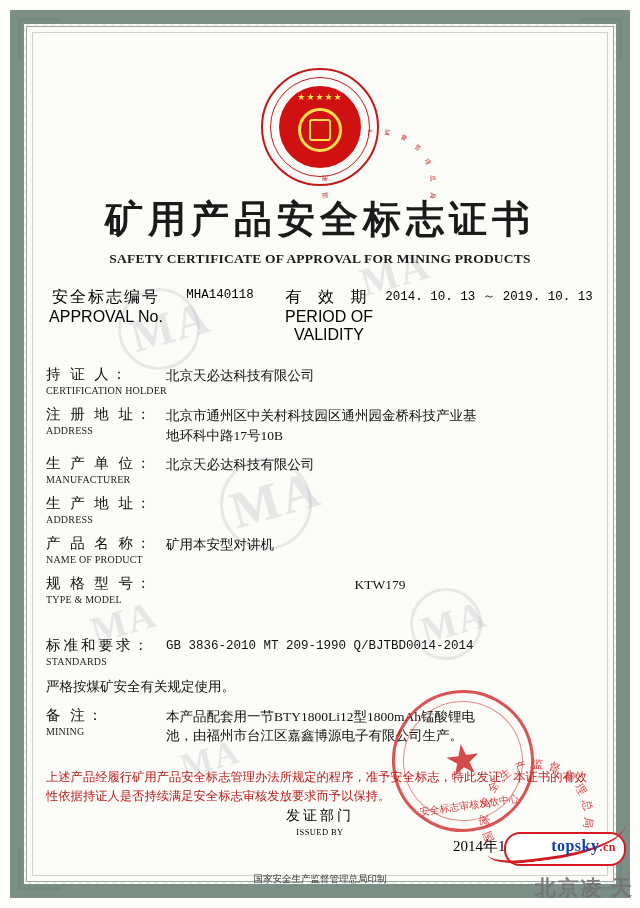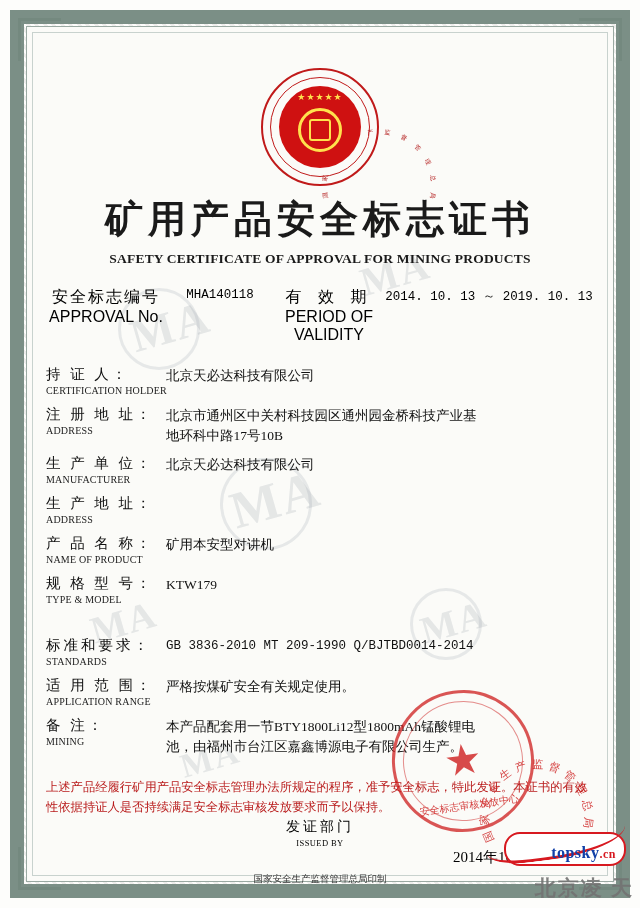--- a/index.html
+++ b/index.html
@@ -168,21 +168,21 @@
     font-family:"Liberation Serif",serif;font-size:9.5px;color:#333;
   }
   .topsky{
     position:absolute;right:14px;bottom:42px;width:120px;height:34px;
   }
   .topsky .oval{
     position:absolute;right:0;top:0;width:118px;height:30px;border-radius:16px;
     border:2px solid #d71920;background:#ffffff;
   }
   .topsky .txt{
-    position:absolute;right:10px;top:12px;font-family:"Liberation Serif",serif;
+    position:absolute;right:10px;top:5px;font-family:"Liberation Serif",serif;
     font-weight:bold;font-size:16px;color:#1140a8;letter-spacing:.5px;
   }
   .topsky .swoosh{
     position:absolute;right:0;top:-16px;width:140px;height:40px;
     border-bottom:3px solid #d71920;border-radius:0 0 60% 30%;
     transform:rotate(-7deg);
   }
   .bigmark{
     position:absolute;right:6px;bottom:6px;
     font-family:"Liberation Serif",serif;font-weight:bold;font-size:21px;
@@ -289,39 +289,35 @@
             <div class="cn">产 品 名 称：</div>
             <div class="en">NAME OF PRODUCT</div>
           </div>
           <div class="val" style="white-space: pre-line;">矿用本安型对讲机</div>
         </div>
         <div class="row">
           <div class="lbl">
             <div class="cn">规 格 型 号：</div>
             <div class="en">TYPE &amp; MODEL</div>
           </div>
-          <div class="val" style="white-space: pre-line;">KTW179</div>
+          <div class="val" style="white-space: pre-line; text-align: center;">KTW179</div>
         </div>
       </div>
 
     <div class="gap-lg"></div>
 
     <div id="fields-block2">
         <div class="row">
           <div class="lbl">
             <div class="cn">标准和要求：</div>
             <div class="en">STANDARDS</div>
           </div>
           <div class="val mono" style="white-space: pre-line;">GB 3836-2010 MT 209-1990 Q/BJTBD0014-2014</div>
         </div>
         <div class="row">
-          <div class="lbl">
-            <div class="cn">适 用 范 围：</div>
-            <div class="en">APPLICATION RANGE</div>
-          </div>
           <div class="val" style="white-space: pre-line;">严格按煤矿安全有关规定使用。</div>
         </div>
         <div class="row">
           <div class="lbl">
             <div class="cn">备        注：</div>
             <div class="en">MINING</div>
           </div>
           <div class="val" style="white-space: pre-line;">本产品配套用一节BTY1800Li12型1800mAh锰酸锂电
 池，由福州市台江区嘉鑫博源电子有限公司生产。</div>
         </div>

